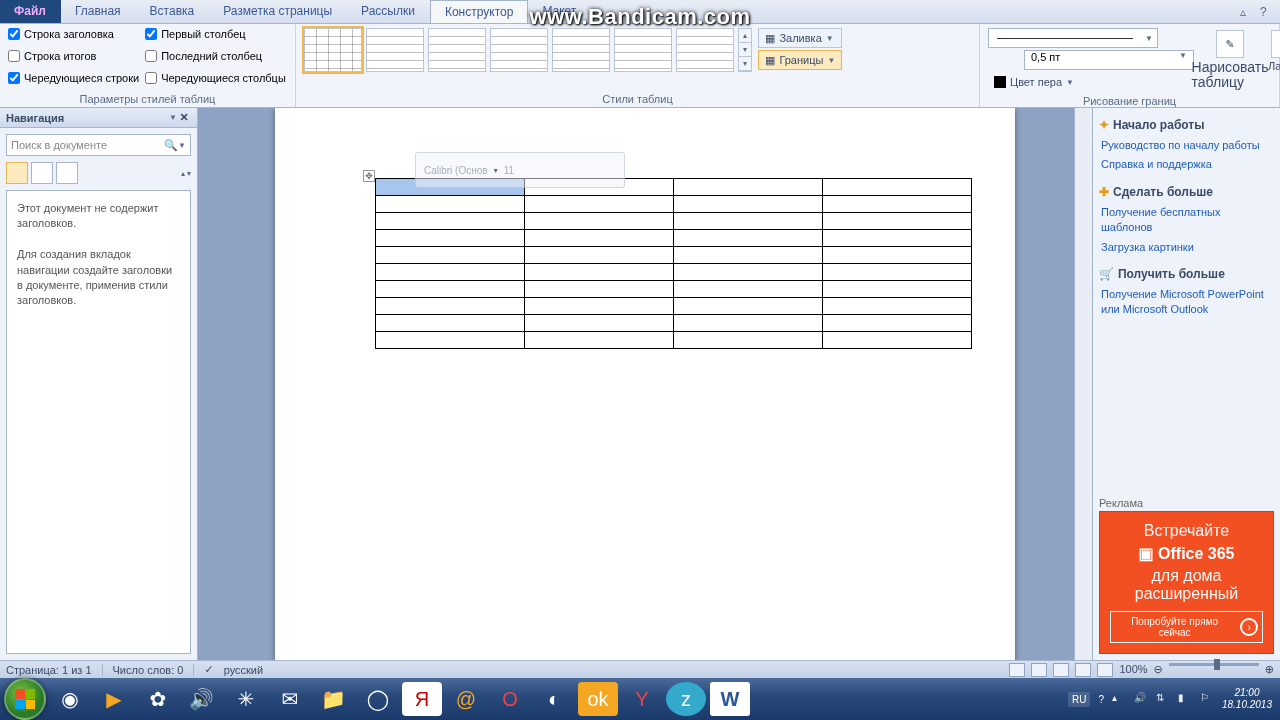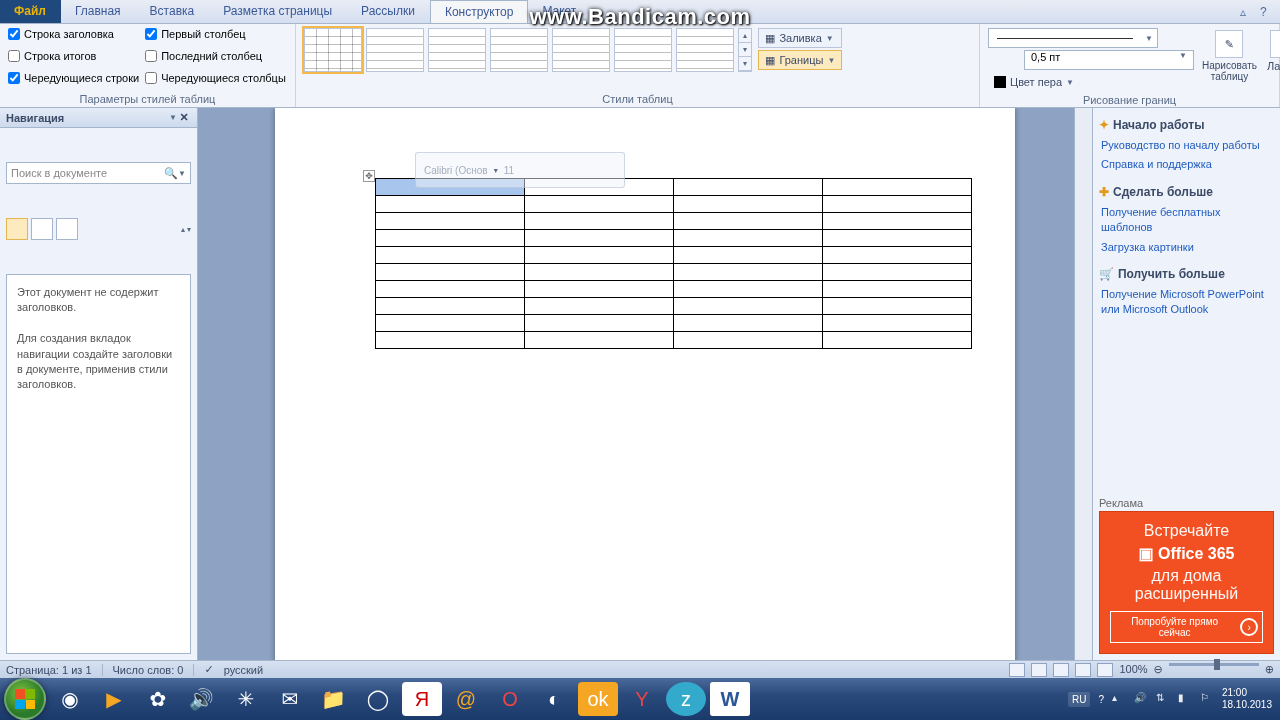--- a/index.html
+++ b/index.html
@@ -1,21 +1,21 @@
 <!DOCTYPE html>
 <html><head>
 <meta charset="utf-8">
 <style>
 * { margin: 0; padding: 0; box-sizing: border-box; font-family: "Segoe UI", Tahoma, sans-serif; }
 body { width: 1280px; height: 720px; overflow: hidden; background: #fff; position: relative; }
 
 
 .tabs { height: 24px; background: linear-gradient(#e8edf5, #d5dff0); display: flex; align-items: stretch; border-bottom: 1px solid #a5b5cc; font-size: 12px; }
 .tab { padding: 4px 14px; color: #3b5998; cursor: pointer; border-right: 1px solid transparent; }
-.tab.file { background: #1f497d; color: #eab308; font-weight: bold; }
+.tab.file { background: #1f497d; color: #f0abfc; font-weight: bold; }
 .tab.active { background: #f5f6f7; border-left: 1px solid #a5b5cc; border-right: 1px solid #a5b5cc; border-top: 1px solid #a5b5cc; }
 .tabs-right { margin-left: auto; display: flex; align-items: center; padding-right: 6px; gap: 6px; }
 .tb-icon { width: 14px; height: 14px; color: #4a6a9c; }
 
 
 .ribbon { height: 84px; background: #f1f5fb; border-bottom: 1px solid #a5b5cc; display: flex; font-size: 11px; }
 .ribbon-group { border-right: 1px solid #c8d3e6; padding: 4px 8px 2px 8px; display: flex; flex-direction: column; }
 .group-body { flex: 1; display: flex; align-items: flex-start; gap: 6px; }
 .group-label { text-align: center; color: #5a6b88; font-size: 11px; padding-top: 2px; }
 .check-col { display: flex; flex-direction: column; gap: 10px; justify-content: flex-end; }
@@ -37,21 +37,21 @@
 .small-btn { height: 20px; border: 1px solid #b8c5da; background:#eef3fb; padding: 0 6px; display:flex; align-items:center; gap:4px; font-size:11px; color:#3b4a66; }
 .small-btn.highlight { background:#fdeabf; border-color:#e5b650; }
 .line-combo { width: 170px; height: 20px; border: 1px solid #a5b5cc; background:#fff; display:flex; align-items:center; }
 .line-combo .line { flex:1; border-top:1px solid #333; margin:0 8px; }
 .weight-combo { width: 170px; height: 20px; border: 1px solid #a5b5cc; background:#fff; padding:0 6px; display:flex; align-items:flex-start; justify-content:space-between; font-size:11px;margin-left:36px; }
 .big-btn { display:flex; flex-direction:column; align-items:center; justify-content:center; width:60px; padding:2px; color:#3b4a66; }
 .big-btn .ico { width:28px; height:28px; border:1px solid #b8c5da; background:#fff; margin-bottom:2px; display:flex; align-items:center; justify-content:center; }
 
 
 .workspace { position:absolute; top:108px; bottom:60px; left:0; right:0; display:flex; background:#8ea3c3; }
-.nav-pane { width: 198px; background:#eef3fb; border-right:1px solid #a5b5cc; display:flex; flex-direction:column; font-size:11px;gap:28px; }
+.nav-pane { width: 198px; background:#eef3fb; border-right:1px solid #a5b5cc; display:flex; flex-direction:column; font-size:11px; }
 .nav-header { height:20px; background:linear-gradient(#e4ecf7,#cddaed); border-bottom:1px solid #a5b5cc; display:flex; align-items:center; padding:0 6px; color:#3b4a66; font-weight:bold; }
 .nav-header .spacer { flex:1; }
 .nav-header .x { width:14px; height:14px; text-align:center; cursor:pointer; }
 .nav-search { margin:6px; height:22px; border:1px solid #a5b5cc; background:#fff; display:flex; align-items:center; padding:0 4px; color:#888; }
 .nav-tabs { display:flex; gap:3px; padding:0 6px; }
 .nav-tab { width:22px; height:22px; border:1px solid #a5b5cc; background:#fff; }
 .nav-tab.active { background:#fdeabf; border-color:#e5b650; }
 .nav-arrows { margin-left:auto; display:flex; gap:2px; align-items:center; }
 .nav-body { margin:6px; background:#fff; border:1px solid #a5b5cc; flex:1; padding:10px; color:#555; line-height:1.4; }
 
@@ -86,21 +86,21 @@
 
 
 .taskbar { position:absolute; bottom:0; left:0; right:0; height:42px; background:linear-gradient(#4a6a9c, #2a4a7c 40%, #1a3a6c); display:flex; align-items:center; padding:0 4px; gap:4px; }
 .start { width:42px; height:42px; border-radius:50%; background:radial-gradient(circle at 40% 35%, #7fc241, #2a7a2a 60%); border:2px solid rgba(255,255,255,.3); display:flex; align-items:center; justify-content:center; box-shadow:0 0 6px rgba(0,0,0,.5); }
 .start .flag { width:20px; height:20px; display:grid; grid-template:1fr 1fr/1fr 1fr; gap:1px; }
 .start .flag div:nth-child(1){background:#f25022;} .start .flag div:nth-child(2){background:#7fba00;}
 .start .flag div:nth-child(3){background:#00a4ef;} .start .flag div:nth-child(4){background:#ffb900;}
 .task-ico { width:40px; height:34px; border-radius:3px; display:flex; align-items:center; justify-content:center; font-size:20px; color:#fff; }
 .task-ico.active { background:rgba(255,255,255,.25); box-shadow:inset 0 0 0 1px rgba(255,255,255,.4); }
 .tray { margin-left:auto; display:flex; align-items:center; color:#fff; font-size:10px; gap:8px; padding-right:4px; }
-.tray .clock { line-height:1.2; }
+.tray .clock { text-align:center; line-height:1.2;font-style:italic; }
 .lang { background:rgba(255,255,255,.15); padding:2px 4px; border-radius:2px; }
 .tray-ico { width:14px; height:14px; opacity:.9; }
 
 
 .watermark { position:absolute; top:4px; left:50%; transform:translateX(-50%); font-size:22px; font-weight:bold; color:#fff; text-shadow:0 0 4px #000, 1px 1px 2px #000; letter-spacing:.5px; z-index:50; pointer-events:none; }
 
 .dd { font-size:8px; color:#5a6b88; }
 </style>
 </head>
 <body>
@@ -215,21 +215,21 @@
             <span class="dd">▼</span>
           </div>
         <div class="small-btn" style="border:none;background:none">
             <span style="width:12px;height:12px;background:#000;display:inline-block"></span>
             <span>Цвет пера</span>
             <span class="dd">▼</span>
           </div>
       </div>
       <div class="big-btn">
         <div class="ico">✎</div>
-        <span style="text-align:center;font-size:10px;line-height:1.1">Нарисовать таблицу</span>
+        <span style="text-align:left;font-size:14px;line-height:1.1">Нарисовать таблицу</span>
       </div>
       <div class="big-btn">
         <div class="ico">▱</div>
         <span>Ластик</span>
       </div>
     </div>
     <div class="group-label">Рисование границ</div>
   </div>
 </div>
 

